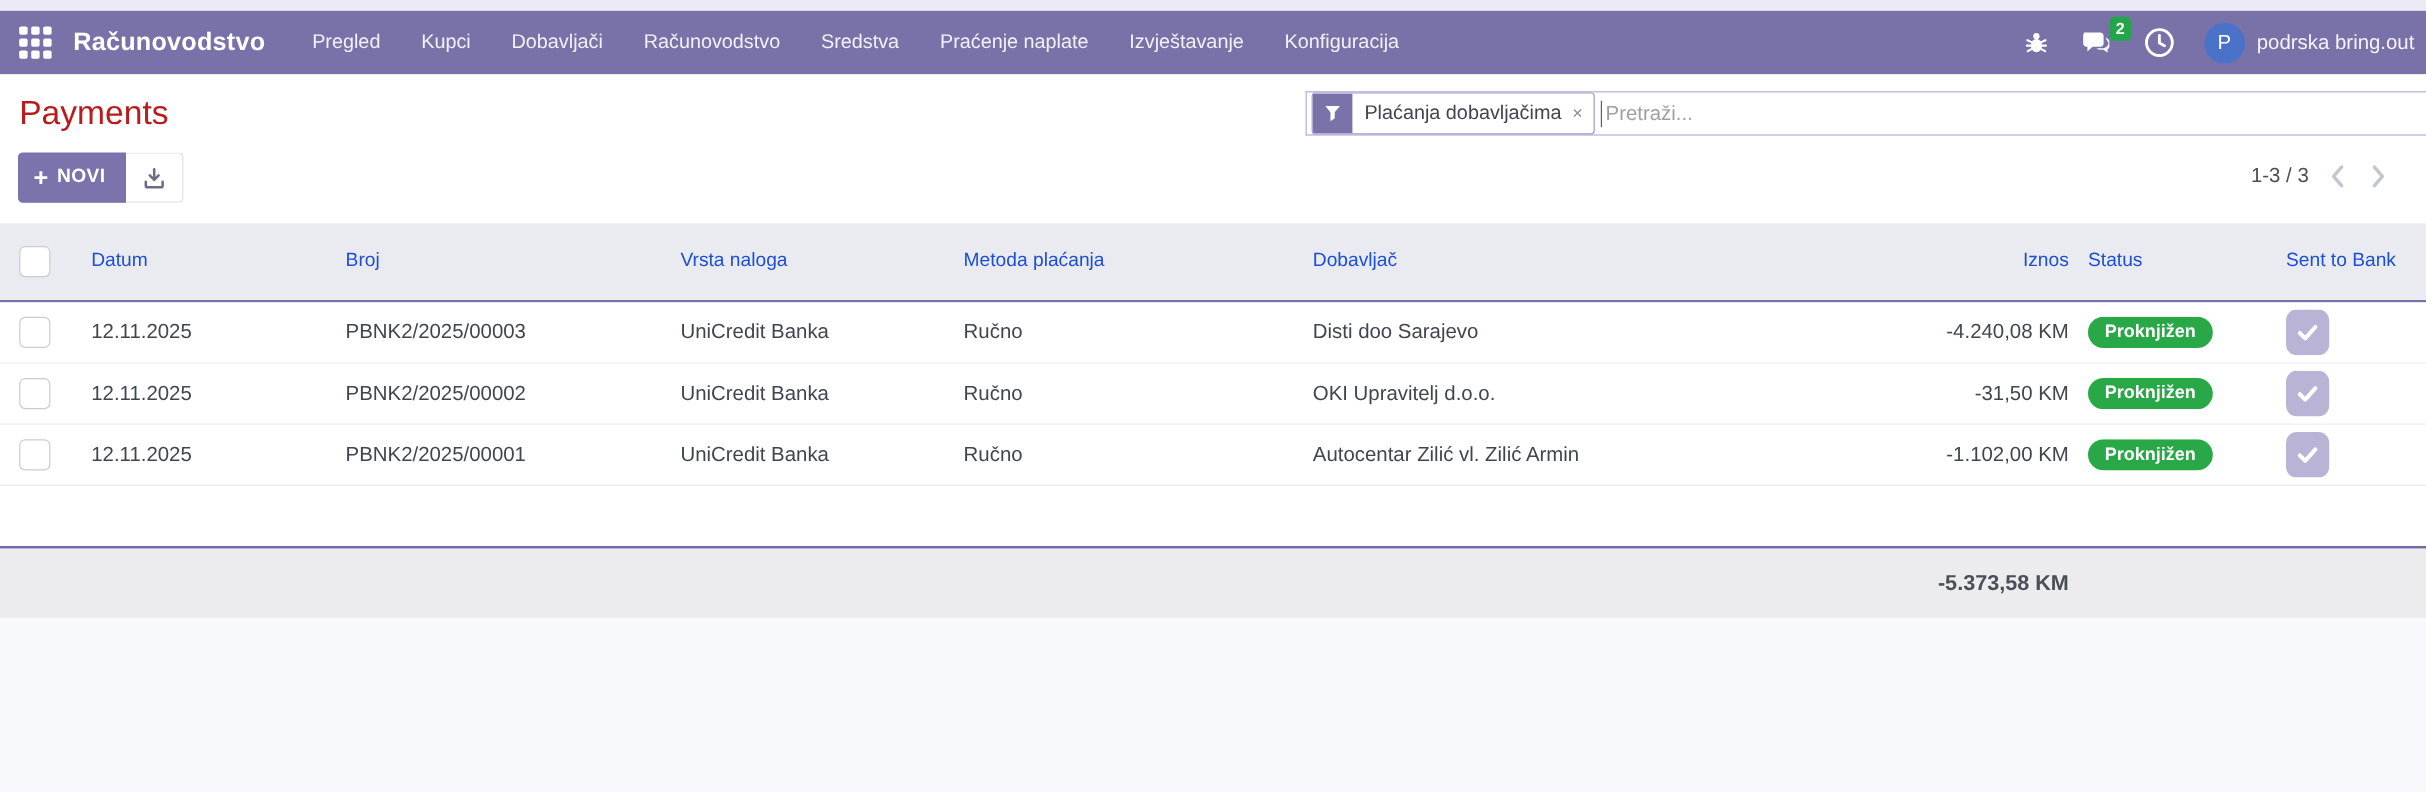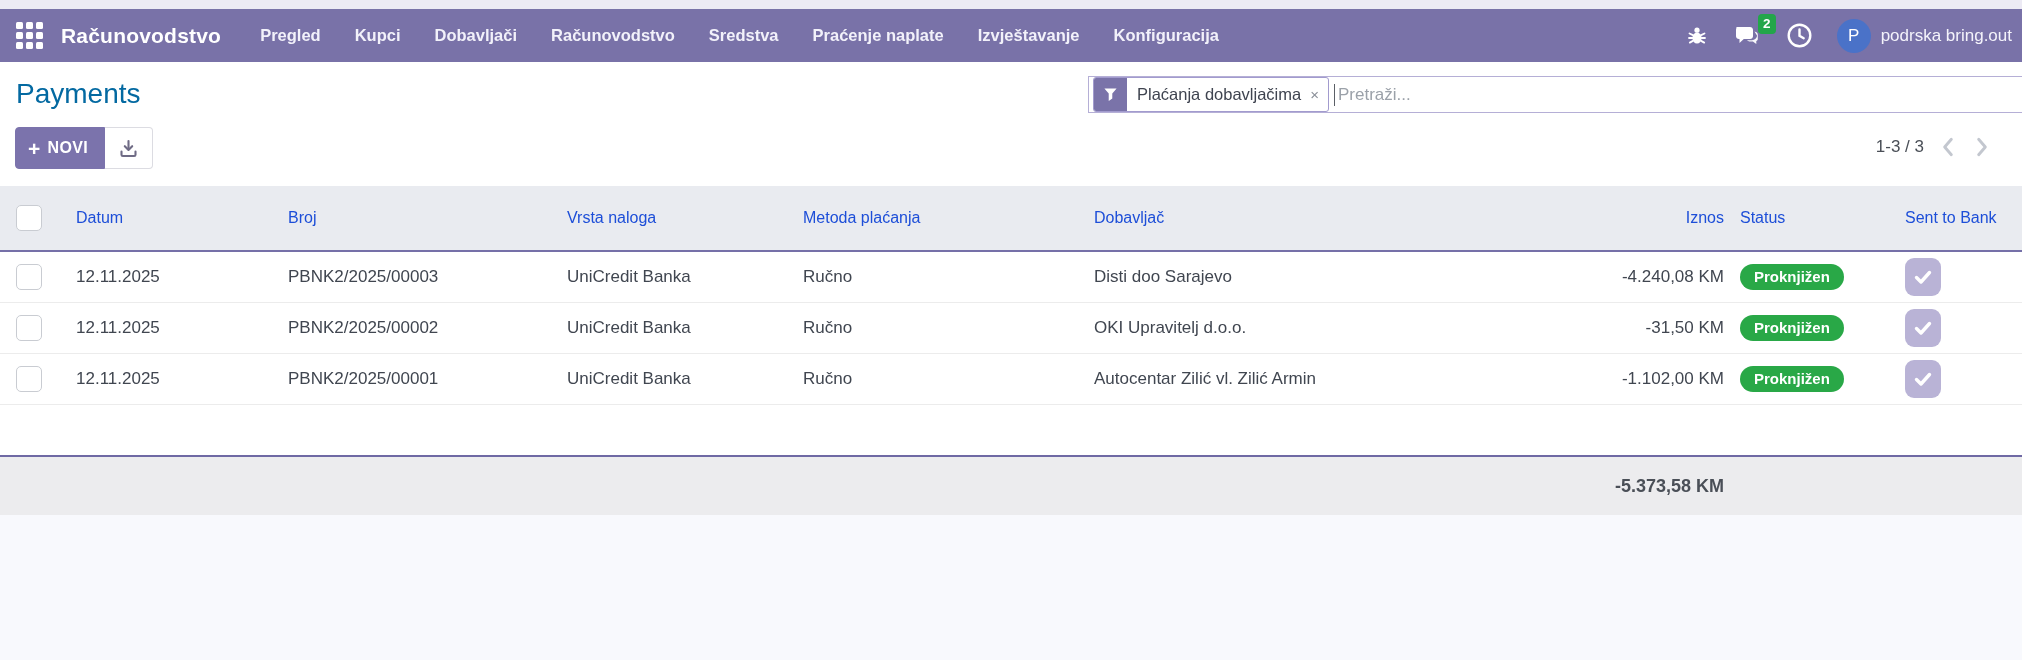--- a/index.html
+++ b/index.html
@@ -18,37 +18,37 @@
   
   .navbar {
     height: 53px; background: #7972a8; color: #fff;
     display: flex; align-items: center; padding: 0 10px 0 16px;
     white-space: nowrap; overflow: hidden;
   }
   .apps-grid { display: grid; grid-template-columns: repeat(3, 7px); grid-gap: 3px; margin-right: 18px; cursor: pointer; }
   .apps-grid span { width: 7px; height: 7px; background: #fff; border-radius: 1.5px; display: block; }
   .brand { font-size: 21px; font-weight: bold; letter-spacing: .2px; margin-right: 22px; cursor: pointer; }
   .menu { display: flex; align-items: center; }
-  .menu-item { font-size: 16.5px; color: #f2f1fa; padding: 15px 17px; cursor: pointer; font-weight: bold; }
+  .menu-item { font-size: 16.5px; color: #f2f1fa; padding: 15px 17px; cursor: pointer; }
   .nav-right { margin-left: auto; display: flex; align-items: center; gap: 24px; }
   .nav-icon { position: relative; display: flex; align-items: center; cursor: pointer; color: #fff; }
   .msg-badge {
     position: absolute; top: -9px; right: -14px; background: #23a64a; color: #fff;
     font-size: 13.5px; line-height: 1; padding: 3px 5px; border-radius: 4px; font-weight: bold;
   }
   .user { display: flex; align-items: center; gap: 10px; cursor: pointer; }
   .avatar {
     width: 34px; height: 34px; border-radius: 50%; background: #4a72c8; color: #fff;
     display: flex; align-items: center; justify-content: center; font-size: 17px;
   }
   .user-name { font-size: 17px; color: #f4f3fb; }
 
   
   .control { position: relative; height: 124px; background: #fff; }
-  .page-title { position: absolute; left: 16px; top: 16px; font-size: 28px; color: #0369a1; }
+  .page-title { position: absolute; left: 16px; top: 16px; font-size: 28px; color: #b91c1c; }
   .cp-buttons { position: absolute; left: 15px; top: 65px; display: flex; }
   .btn-new {
     height: 42px; background: #7b73ac; border: 1px solid #7b73ac; color: #fff;
     font-size: 16px; font-weight: bold; letter-spacing: .3px;
     padding: 0 16px 0 12px; border-radius: 4px 0 0 4px;
     display: flex; align-items: center; gap: 7px; cursor: pointer;
     font-family: inherit;
   }
   .btn-new .plus { font-size: 21px; font-weight: bold; line-height: 1; }
   .btn-export {

